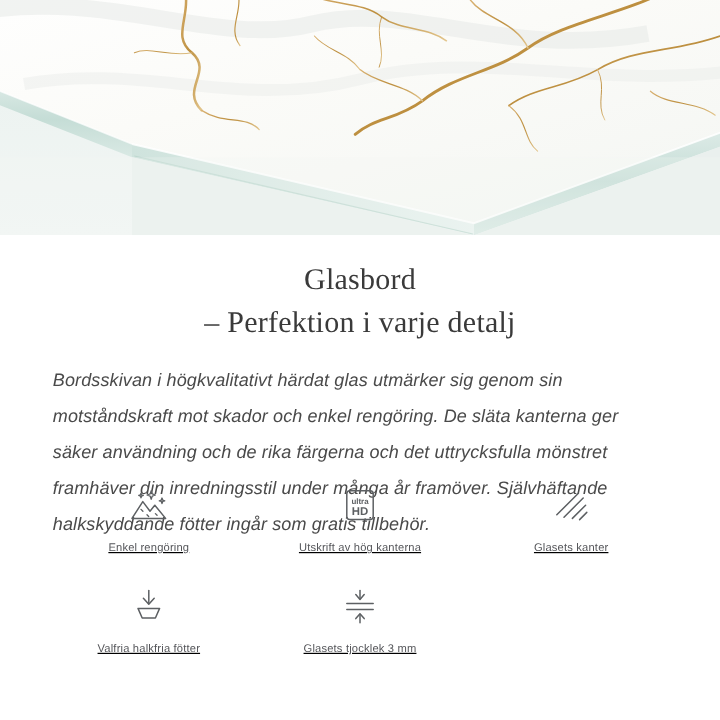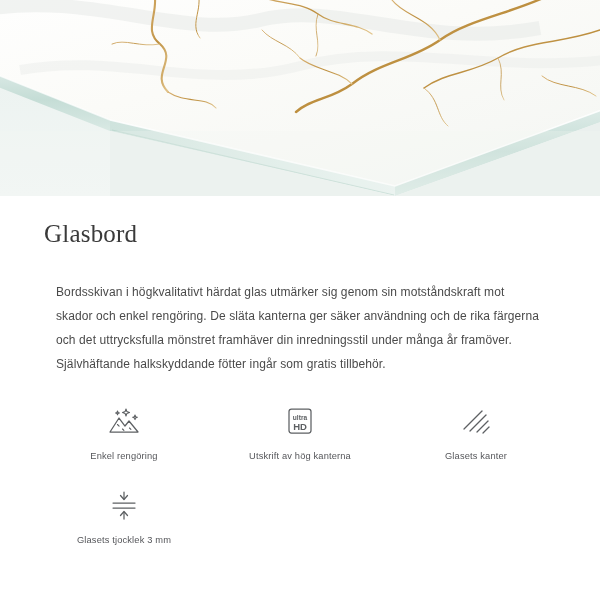--- a/index.html
+++ b/index.html
@@ -46,33 +46,35 @@
   }
   .headline {
     margin: 0;
     padding: 20px 44px 0 44px;
     font-family: "Liberation Serif", serif;
     font-weight: 400;
     font-size: 25px;
     line-height: 1.42;
     color: #3a3a3a;
     letter-spacing: 0.2px;
+    text-align: center;
   }
   .headline .line2 {
     display: block;
     white-space: pre;
   }
   .body-copy {
-    margin: 12px;
+    margin: 0;
     padding: 16px 44px 0 44px;
-    font-size: 12px;
+    font-size: 15px;
     line-height: 2.0;
     color: #4a4a4a;
     letter-spacing: 0.1px;
     text-align: left;
+    font-style: italic;
   }
 
   
   .features {
     position: absolute;
     left: 0;
     top: 196px;
     width: 600px;
   }
   .feature-grid {
@@ -83,20 +85,21 @@
     display: grid;
     grid-template-columns: repeat(3, 1fr);
     grid-template-rows: 84px 84px;
     row-gap: 0px;
   }
   .feature {
     display: flex;
     flex-direction: column;
     align-items: center;
     justify-content: flex-start;
+    text-decoration: underline;
   }
   .feature-icon {
     height: 42px;
     display: flex;
     align-items: center;
     justify-content: center;
   }
   .feature-label {
     margin-top: 9px;
     font-size: 9.3px;
@@ -195,20 +198,21 @@
       <path d="M 112,130 L 394,195" fill="none" stroke="#b9d4cc" stroke-width="1" opacity="0.8"></path>
 
       <path d="M 110,131 L 395,196 L 640,108 L 640,196 L 110,196 Z" fill="#eaf0ee"></path>
       <rect x="0" y="131" width="600" height="65" fill="#f2f6f4" opacity="0.25"></rect>
     </svg>
   </div>
 
   <div class="content">
     <h1 class="headline">
       <span>Glasbord</span>
+      <span class="line2">– Perfektion i varje detalj</span>
     </h1>
     <p class="body-copy">Bordsskivan i högkvalitativt härdat glas utmärker sig genom sin motståndskraft mot skador och enkel rengöring. De släta kanterna ger säker användning och de rika färgerna och det uttrycksfulla mönstret framhäver din inredningsstil under många år framöver. Självhäftande halkskyddande fötter ingår som gratis tillbehör.</p>
   </div>
 
   <div class="features">
     <div class="feature-grid">
 
       <div class="feature">
         <span class="feature-icon">
           <svg width="40" height="38" viewBox="0 0 40 38">
@@ -241,20 +245,30 @@
             <path class="ico-stroke" d="M8 27 L26 9"></path>
             <path class="ico-stroke" d="M14 29 L30 13"></path>
             <path class="ico-stroke" d="M21 30 L32 19"></path>
             <path class="ico-stroke" d="M27 31 L33 25"></path>
           </svg>
         </span>
         <span class="feature-label">Glasets kanter</span>
       </div>
 
 
+      <div class="feature">
+        <span class="feature-icon">
+          <svg width="40" height="38" viewBox="0 0 40 38">
+            <path class="ico-stroke" d="M20 6 L20 17"></path>
+            <path class="ico-stroke" d="M15.5 12.5 L20 17.5 L24.5 12.5"></path>
+            <path class="ico-stroke" d="M11 21 L29 21 L25.5 29 L14.5 29 Z"></path>
+          </svg>
+        </span>
+        <span class="feature-label">Valfria halkfria fötter</span>
+      </div>
 
       <div class="feature">
         <span class="feature-icon">
           <svg width="40" height="38" viewBox="0 0 40 38">
             <path class="ico-stroke" d="M20 6 L20 13"></path>
             <path class="ico-stroke" d="M16.5 9.5 L20 13.5 L23.5 9.5"></path>
             <path class="ico-stroke" d="M9 17 L31 17"></path>
             <path class="ico-stroke" d="M9 22 L31 22"></path>
             <path class="ico-stroke" d="M20 33 L20 26"></path>
             <path class="ico-stroke" d="M16.5 29.5 L20 25.5 L23.5 29.5"></path>

